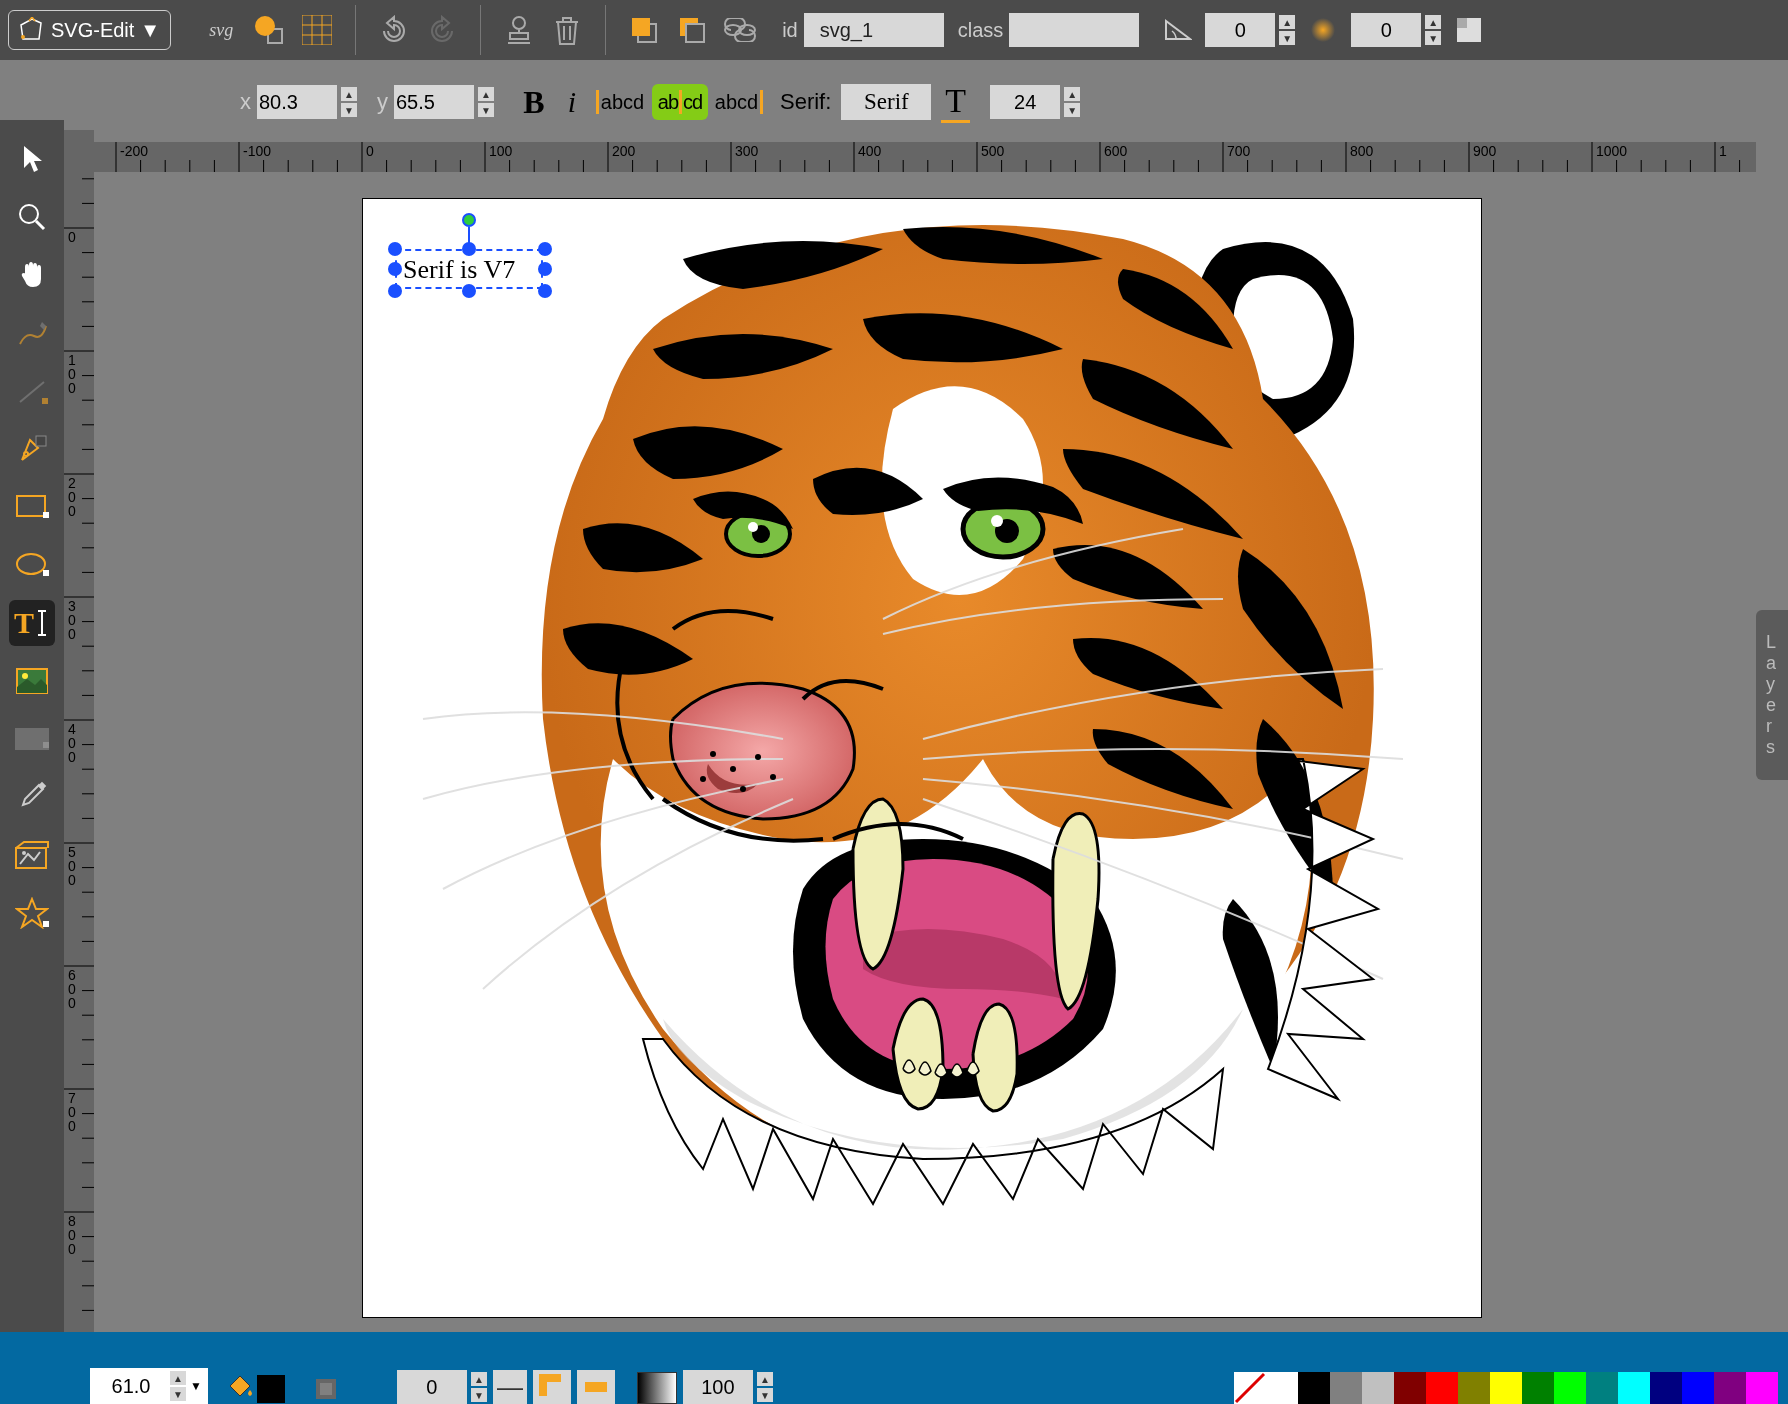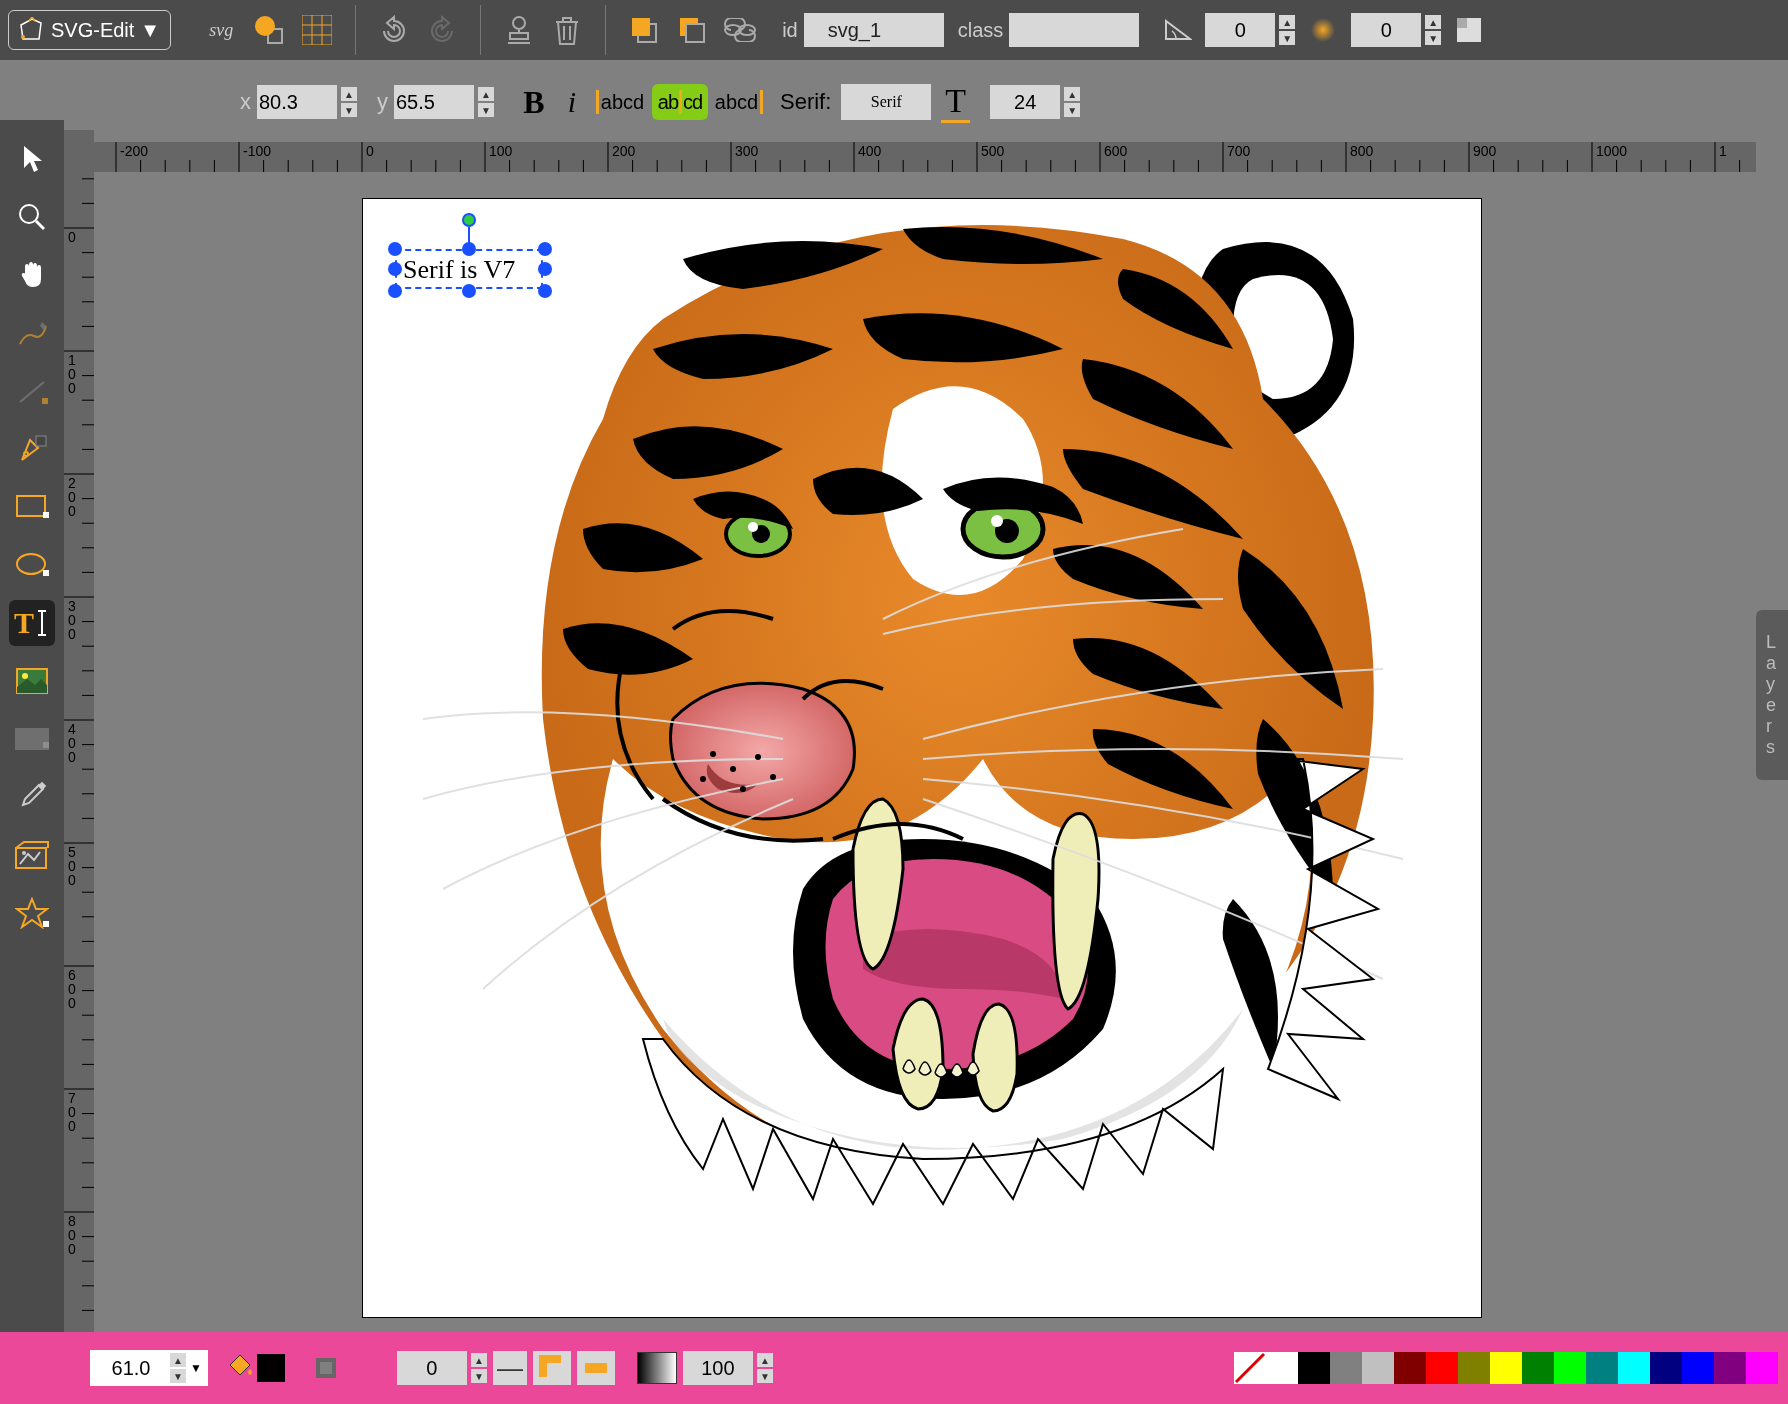--- a/index.html
+++ b/index.html
@@ -4,39 +4,39 @@
 <style>
   html,body{margin:0;padding:0;width:1788px;height:1404px;font-family:sans-serif;overflow:hidden;background:#808080}
   *{box-sizing:border-box}
   
   .topbar{position:absolute;left:0;top:0;right:0;height:60px;background:#4b4b4b;display:flex;align-items:center;padding:0 8px;color:#ddd}
   .logo-btn{display:flex;align-items:center;background:#4a4a4a;border:1.5px solid #ccc;border-radius:6px;padding:4px 10px;height:40px;color:#fff;font-size:20px}
   .logo-icon-wrap{width:26px;height:26px;position:relative;margin-right:6px}
   .sep{width:1px;height:50px;background:#777;margin:0 14px}
   .tb-btn{width:40px;height:40px;display:flex;align-items:center;justify-content:center;border-radius:6px;margin:0 4px}
   .tb-lbl{color:#ccc;font-size:20px;margin:0 6px}
-  .tb-input{height:34px;background:#d8d8d8;border:none;font-size:20px;padding:0 24px;color:#222}
+  .tb-input{height:34px;background:#d8d8d8;border:none;font-size:20px;padding:0 16px;color:#222}
   .spinner{display:flex;align-items:center;margin:0 4px}
   .spinner input{width:70px;height:34px;text-align:center;background:#d8d8d8;border:none;font-size:20px}
   .spin-btns{display:flex;flex-direction:column;margin-left:4px}
   .spin-btns div{width:16px;height:14px;background:#d8d8d8;margin:1px 0;display:flex;align-items:center;justify-content:center;font-size:10px;color:#333}
 
   
   .textbar{position:absolute;left:234px;top:78px;height:48px;display:flex;align-items:center;color:#ccc}
   .textbar .lbl{font-size:22px;margin:0 6px;color:#ccc}
   .textbar input.coord-in{width:80px;height:34px;background:#d8d8d8;border:none;text-align:left;font-size:20px}
   .bold-btn{font-family:serif;font-weight:bold;font-size:32px;color:#000;width:40px;text-align:center}
   .ital-btn{font-family:serif;font-style:italic;font-size:30px;color:#000;width:36px;text-align:center}
   .anchor-btn{display:flex;align-items:center;width:56px;height:36px;justify-content:center;border-radius:6px;margin:0 2px}
   .anchor-btn.active{background:#84cc16}
   .anchor-glyph{display:flex;align-items:center}
   .anchor-bar{width:3px;height:24px;background:#f5a623;margin-right:2px}
   .anchor-txt{font-size:20px;color:#000}
   .font-label{font-size:22px;color:#000;margin-left:10px}
-  .font-select{width:90px;height:36px;background:#d8d8d8;border:none;font-family:serif;font-size:16px;text-align:center}
+  .font-select{width:90px;height:36px;background:#d8d8d8;border:none;font-family:serif;font-size:23px;text-align:center}
 
   
   .leftbar{position:absolute;left:0;top:120px;width:64px;bottom:72px;background:#4b4b4b;display:flex;flex-direction:column;align-items:center;padding-top:10px}
   .tool{width:46px;height:46px;display:flex;align-items:center;justify-content:center;margin:6px 0;border-radius:6px}
   .tool.active{background:#222}
 
   
   .workspace{position:absolute;left:64px;right:32px;top:130px;bottom:72px;background:#808080}
   .ruler-corner{position:absolute;left:0;top:0;width:30px;height:30px;background:#666}
   .ruler-top{position:absolute;left:30px;top:12px;right:0;height:30px;background:#666}
@@ -49,21 +49,21 @@
   .canvas{position:absolute;left:362px;top:198px;width:1120px;height:1120px;background:#fff;border:1px solid #000}
   .sel-box{position:absolute;border:2px dashed #1a4fff}
   .sel-handle{position:absolute;width:14px;height:14px;background:#1a4fff;border-radius:50%}
   .sel-rot{position:absolute;width:14px;height:14px;background:#2ecc40;border:2px solid #1a4fff;border-radius:50%}
   .sel-text{font-family:serif;font-size:26px;color:#000;white-space:nowrap}
 
   
   .layers-tab{position:absolute;right:0;top:610px;width:32px;height:170px;background:#5b5b5b;border-radius:6px 0 0 6px;color:#bbb;display:flex;flex-direction:column;align-items:center;justify-content:center;font-size:18px;letter-spacing:2px}
 
   
-  .bottombar{position:absolute;left:0;right:0;bottom:0;height:72px;background:#ec4899;display:flex;align-items:center;padding:0 10px}
+  .bottombar{position:absolute;left:0;right:0;bottom:0;height:72px;background:#0369a1;display:flex;align-items:flex-end;padding:0 10px}
   .zoom-box{display:flex;align-items:center;background:#fff;height:36px;padding:0 6px;margin-left:80px}
   .zoom-box input{width:70px;border:none;text-align:center;font-size:20px}
   .swatch{width:28px;height:28px;border:1px solid #000;margin:0 3px}
   .opacity-box{display:flex;align-items:center;margin-left:30px}
   .opacity-box input{width:70px;height:34px;background:#d8d8d8;border:none;text-align:center;font-size:20px}
   .palette{display:flex;margin-left:auto;height:32px}
   .palette div{width:32px;height:32px}
 </style>
 </head>
 <body>

